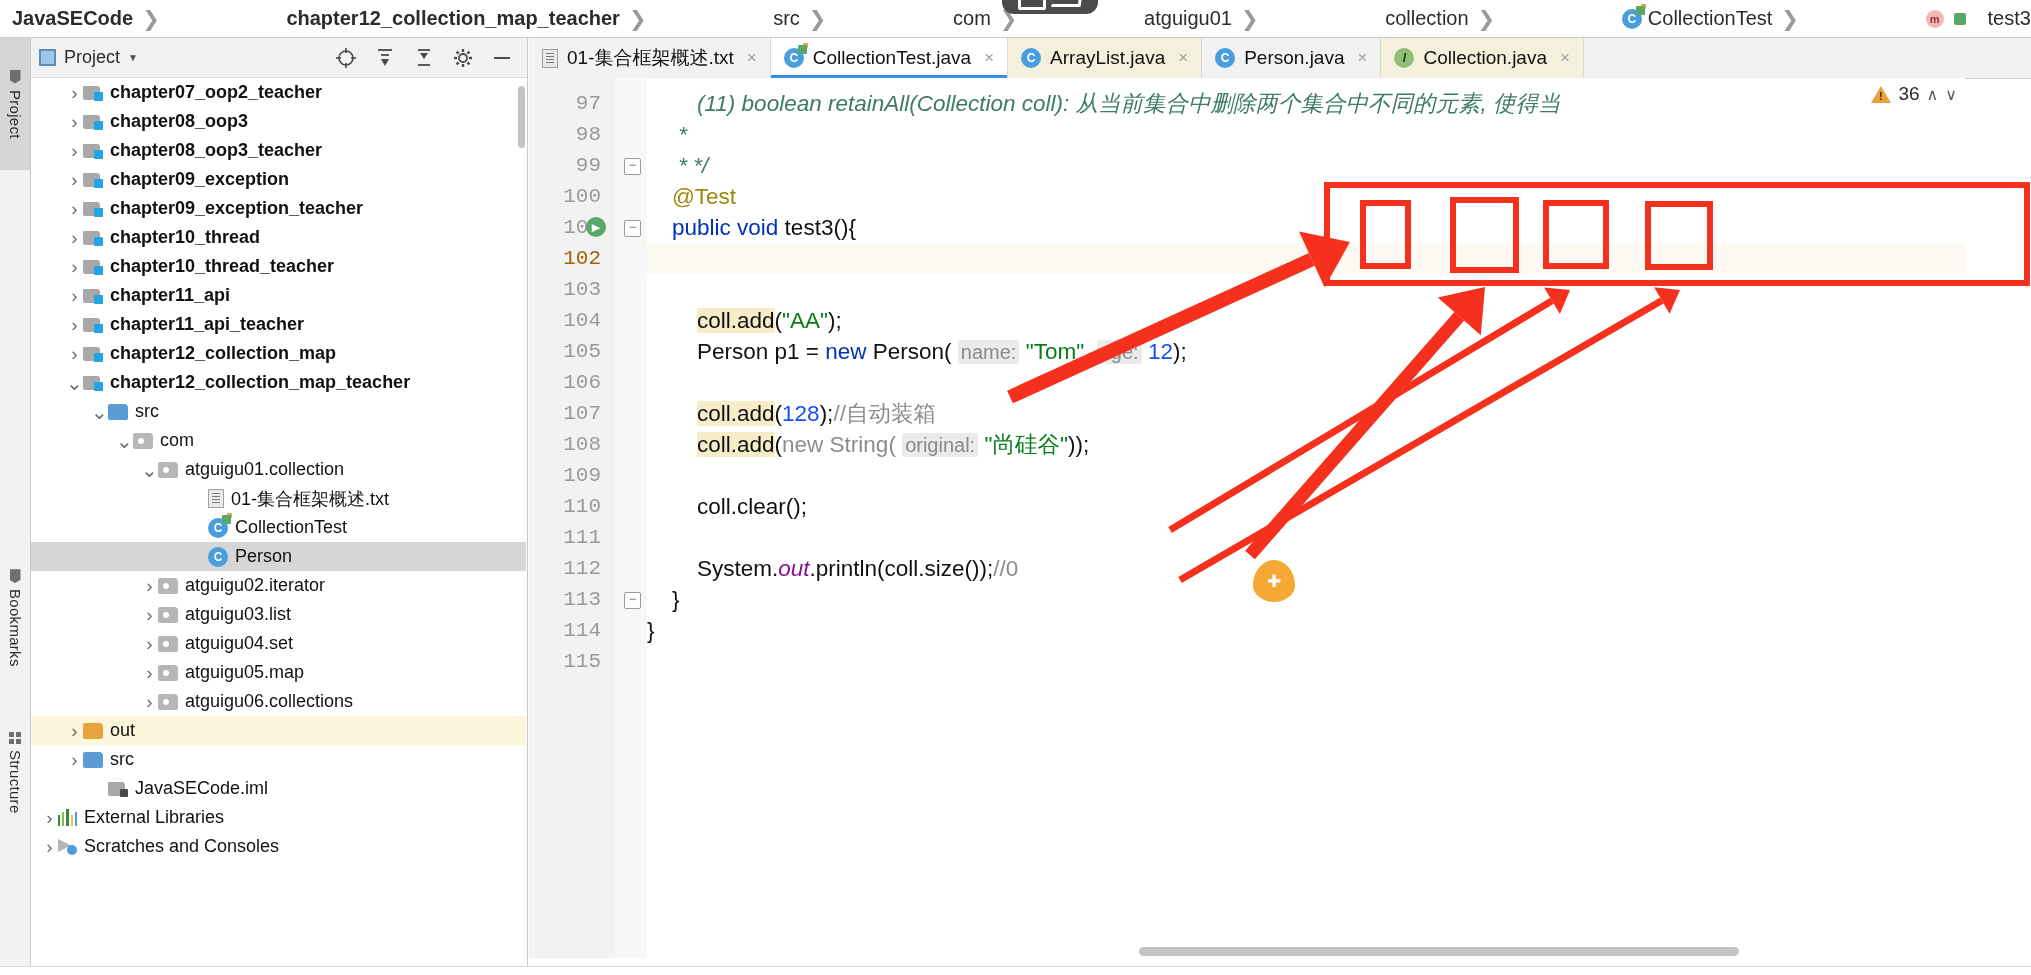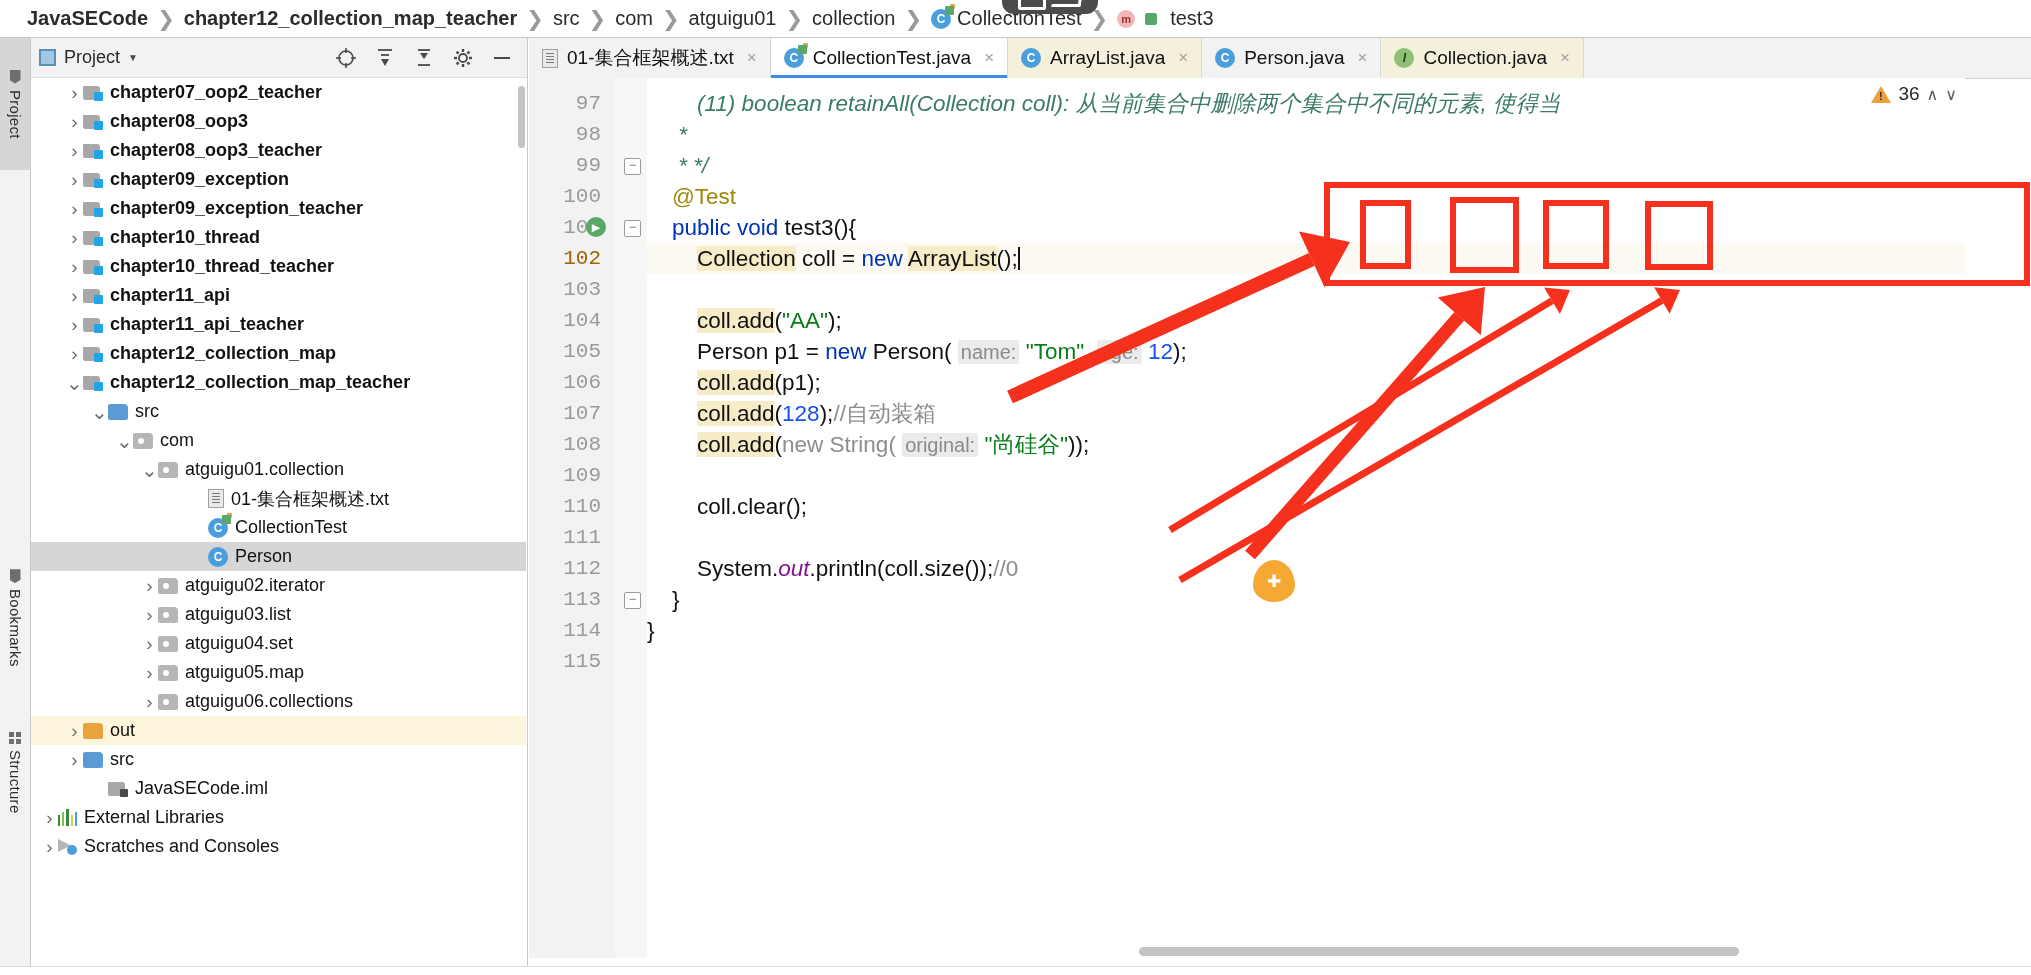--- a/index.html
+++ b/index.html
@@ -8,21 +8,21 @@
     background:#ffffff;
     font-family:"Liberation Sans", sans-serif;
     -webkit-font-smoothing:antialiased;
   }
   .app{position:relative;width:2031px;height:975px;}
 
   
   .crumbbar{
     position:absolute;left:0;top:0;width:2031px;height:38px;
     background:#ffffff;border-bottom:1px solid #c9c9c9;
-    display:flex;align-items:center;padding-left:27px;box-sizing:border-box;
+    display:flex;align-items:center;padding-left:12px;box-sizing:border-box;justify-content:space-between;
   }
   .crumb{display:flex;align-items:center;font-size:20px;color:#2b2b2b;white-space:nowrap;}
   .crumb.bold{font-weight:bold;}
   .crumb .sep{color:#9a9a9a;margin:0 9px;font-size:21px;font-weight:normal;}
   .ic{display:inline-block;vertical-align:middle;margin-right:6px;}
 
   
   .ic-class{width:20px;height:20px;border-radius:50%;background:#4a9ede;
     color:#fff;font-size:12px;font-weight:bold;text-align:center;line-height:20px;position:relative;}
   .ic-class.test::after{content:"";position:absolute;right:-3px;top:-3px;width:9px;height:9px;
@@ -204,21 +204,21 @@
         <span class="sep">❯</span>
       </div>
     <div class="crumb">
         <span class="ic ic-class test">C</span>
         <span>CollectionTest</span>
         <span class="sep">❯</span>
       </div>
     <div class="crumb">
         <span class="ic ic-method">m</span>
         <span class="ic ic-run"></span>
-        <span style="margin-left:7px">test3</span>
+        <span style="margin-left:16px">test3</span>
       </div>
     <div class="topnotch"></div>
   </div>
 
   <div class="rail">
     <div class="rail-btn active" style="top:0;height:132px">
       <span class="rail-ico flag"></span>
       <span>Project</span>
     </div>
     <div class="rail-btn" style="top:500;height:160px;top:500px">
@@ -553,25 +553,23 @@
           <div class="foldmark" style="top: 514px;">−</div>
           <div class="foldmark" style="top: 142px;">−</div>
         </div>
       <div class="code" id="code">
           <div class="curline" style="top: 165px;"></div>
           <div class="cl" style="top: 10px;"><span class="jdoc">        (11) boolean retainAll(Collection coll): 从当前集合中删除两个集合中不同的元素, 使得当</span></div>
           <div class="cl" style="top: 41px;"><span class="jdoc">     *</span></div>
           <div class="cl" style="top: 72px;"><span class="jdoc">     * */</span></div>
           <div class="cl" style="top: 103px;"><span class="anno">    @Test</span></div>
           <div class="cl" style="top: 134px;"><span>    </span><span class="kw">public</span><span> </span><span class="kw">void</span><span> test3(){</span></div>
-          <div class="cl" style="top: 165px;"><span>        </span><span class="hlw">Collection</span><span> coll = </span><span class="kw">new</span><span> </span><span class="hlw">ArrayList</span><span>();</span><span class="caret-bar"></span></div>
           <div class="cl" style="top: 196px;"><span></span></div>
           <div class="cl" style="top: 227px;"><span>        </span><span class="hlw">coll.add</span><span>(</span><span class="str">"AA"</span><span>);</span></div>
           <div class="cl" style="top: 258px;"><span>        Person p1 = </span><span class="kw">new</span><span> Person( </span><span class="hint">name:</span><span> </span><span class="str">"Tom"</span><span>, </span><span class="hint">age:</span><span> </span><span class="num">12</span><span>);</span></div>
-          <div class="cl" style="top: 289px;"><span>        </span><span class="hlw">coll.add</span><span>(p1);</span></div>
           <div class="cl" style="top: 320px;"><span>        </span><span class="hlw">coll.add</span><span>(</span><span class="num">128</span><span>);</span><span class="cmt">//自动装箱</span></div>
           <div class="cl" style="top: 351px;"><span>        </span><span class="hlw">coll.add</span><span>(</span><span class="cmt">new String( </span><span class="hint">original:</span><span> </span><span class="str">"尚硅谷"</span><span>));</span></div>
           <div class="cl" style="top: 382px;"><span></span></div>
           <div class="cl" style="top: 413px;"><span>        coll.clear();</span></div>
           <div class="cl" style="top: 475px;"><span>        System.</span><span class="stat">out</span><span>.println(coll.size());</span><span class="cmt">//0</span></div>
           <div class="cl" style="top: 506px;"><span>    }</span></div>
           <div class="cl" style="top: 537px;"><span>}</span></div>
           <div class="cl" style="top: 568px;"><span></span></div>
         </div>
 

